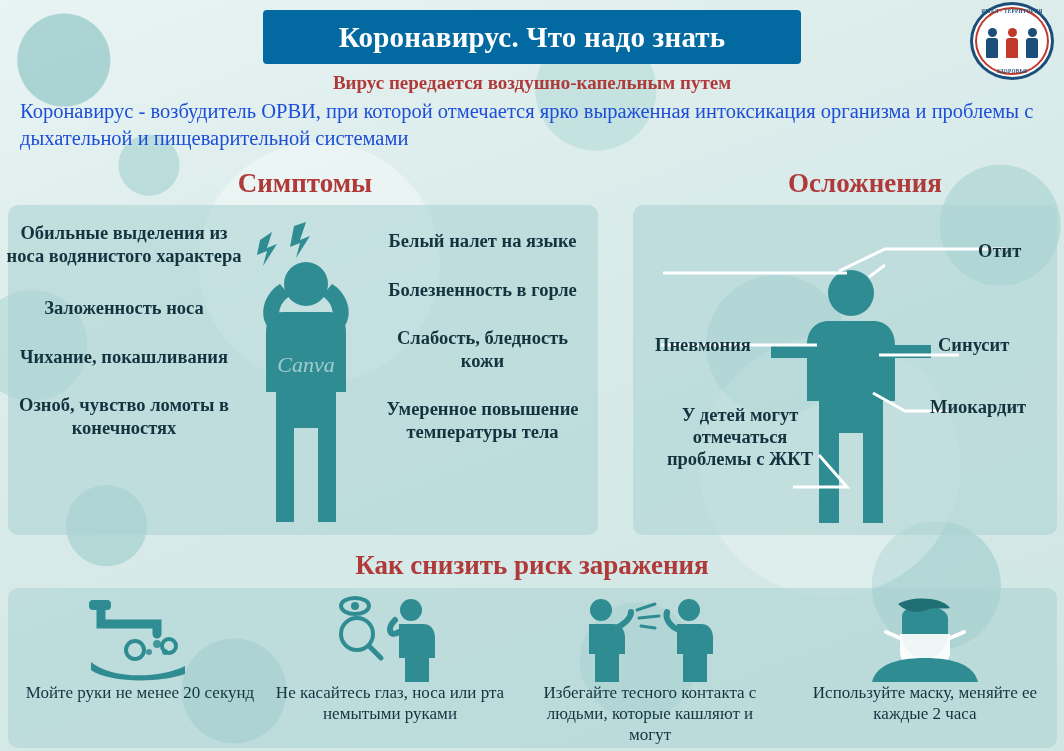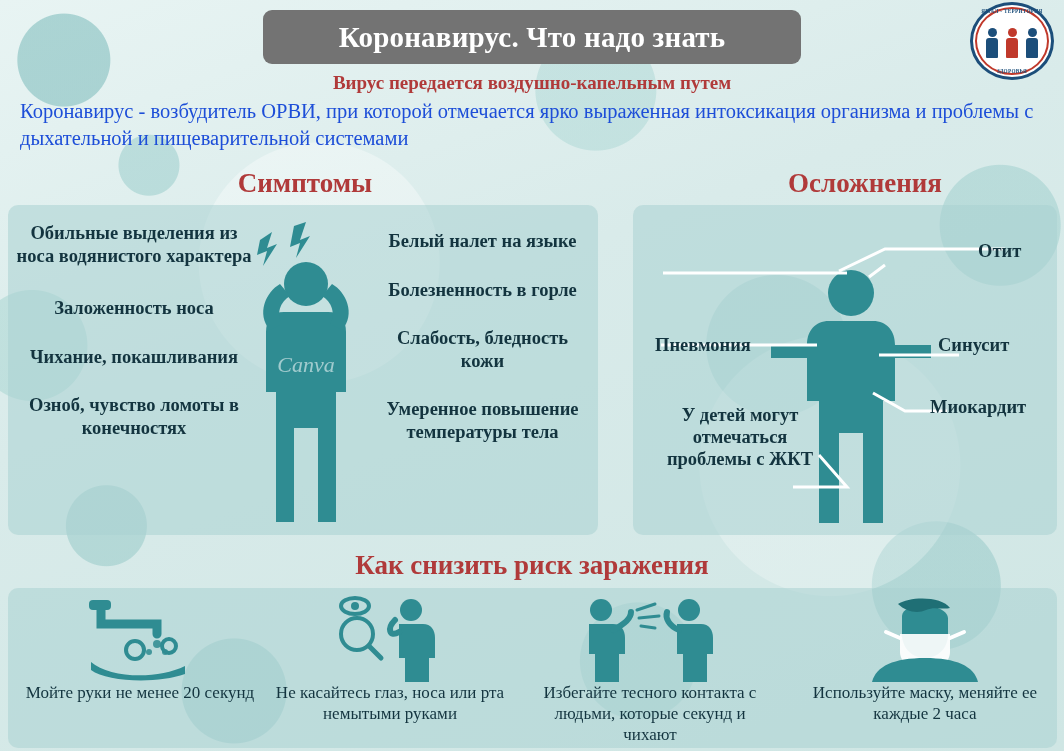--- a/index.html
+++ b/index.html
@@ -39,22 +39,22 @@
       radial-gradient(circle at 78% 62%, rgba(255,255,255,0.25) 0 130px, rgba(255,255,255,0) 131px);
   }
 
   #page { position: absolute; inset: 0; }
 
   
   .title-banner {
     position: absolute;
     left: 263px; top: 10px;
     width: 538px; height: 54px;
-    background: #737373;
-    border-radius: 9px;
+    background: #0369a1;
+    border-radius: 4px;
     display: flex; align-items: center; justify-content: center;
     color: #ffffff;
     font-size: 29px;
     font-weight: bold;
     letter-spacing: .2px;
   }
   .subtitle {
     position: absolute;
     left: 0; top: 72px; width: 1064px;
     text-align: center;
@@ -123,21 +123,21 @@
     position: absolute;
     background: rgba(170, 209, 210, 0.55);
     border-radius: 10px;
   }
   #panel-symptoms { left: 8px;  top: 205px; width: 590px; height: 330px; }
   #panel-compl    { left: 633px; top: 205px; width: 424px; height: 330px; }
   #panel-risk     { left: 8px;  top: 588px; width: 1049px; height: 160px; }
 
   
   .sym-col { position: absolute; color: #13343f; font-weight: bold; font-size: 18.5px; line-height: 1.22; text-align: center; }
-  #sym-left  { left: 14px;  top: 222px; width: 240px; }
+  #sym-left  { left: 4px;  top: 222px; width: 240px; }
   #sym-right { left: 375px; top: 230px; width: 215px; }
   .sym-item { margin-bottom: 26px; }
   #sym-left .sym-item:first-child { margin-bottom: 30px; }
 
   
   .compl-label {
     position: absolute;
     color: #13343f;
     font-weight: bold;
     font-size: 18.5px;
@@ -320,21 +320,21 @@
         <g stroke="#2f8c92" stroke-width="3" fill="none" stroke-linecap="round">
           <path d="M82 16 L100 10"></path>
             <path d="M84 24 L104 22"></path>
             <path d="M86 32 L100 34"></path>
         </g>
         <circle cx="134" cy="16" r="11" fill="#2f8c92"></circle>
         <path d="M122 30 L146 30 C154 30 158 36 158 44 L158 60 L152 60 L152 88 L128 88 L128 60 L122 60 Z" fill="#2f8c92"></path>
         <path d="M124 36 C114 32 110 24 112 18" stroke="#2f8c92" stroke-width="6" fill="none" stroke-linecap="round"></path>
       </svg>
     </div>
-    <div class="risk-text">Избегайте тесного контакта с людьми, которые секунд и чихают</div>
+    <div class="risk-text">Избегайте тесного контакта с людьми, которые кашляют и могут</div>
   </div>
 
   <div class="risk-item" id="risk-3">
     <div class="risk-icon">
       <svg width="150" height="88" viewBox="0 0 150 88">
         <path d="M52 22 C52 8 96 8 98 24 L98 40 C98 56 86 64 75 64 C64 64 52 56 52 40 Z" fill="#2f8c92"></path>
         <path d="M48 10 C60 2 92 2 100 14 C92 16 84 12 76 16 C68 20 56 18 48 10 Z" fill="#1f6f75"></path>
         <path d="M50 40 L100 40 L100 58 C100 70 86 78 75 78 C64 78 50 70 50 58 Z" fill="#ffffff" opacity="0.92"></path>
         <path d="M50 44 L36 38 M100 44 L114 38" stroke="#ffffff" stroke-width="4" fill="none" stroke-linecap="round"></path>
         <path d="M22 88 C26 72 44 64 75 64 C106 64 124 72 128 88 Z" fill="#2f8c92"></path>

